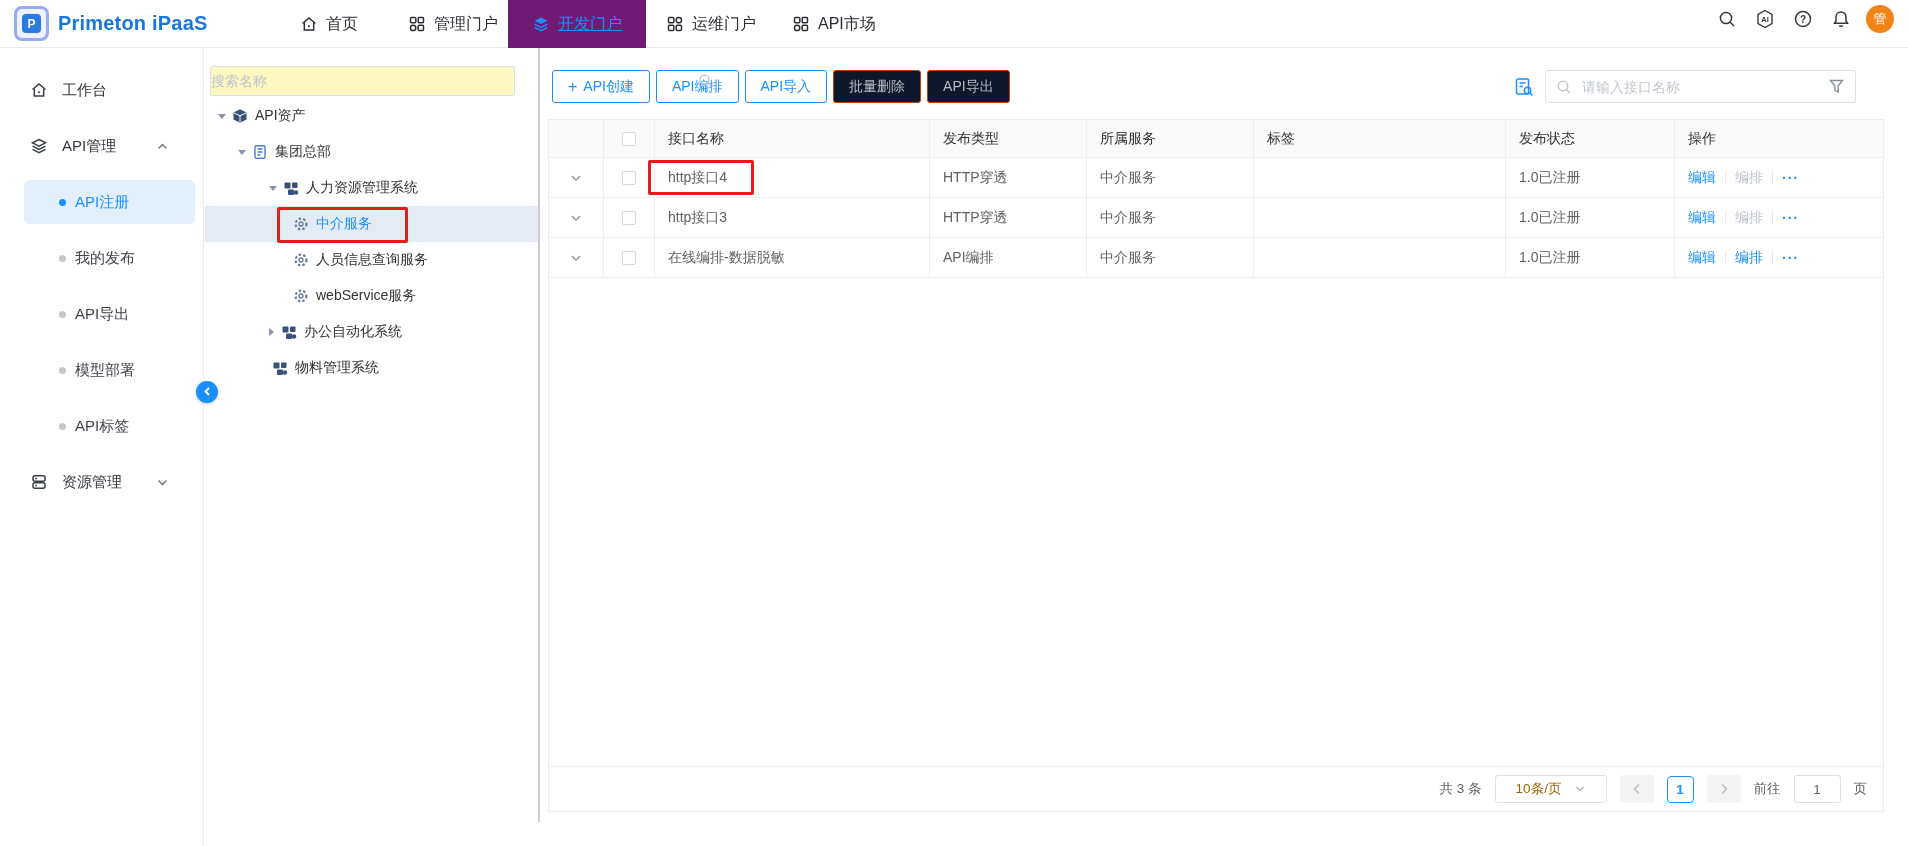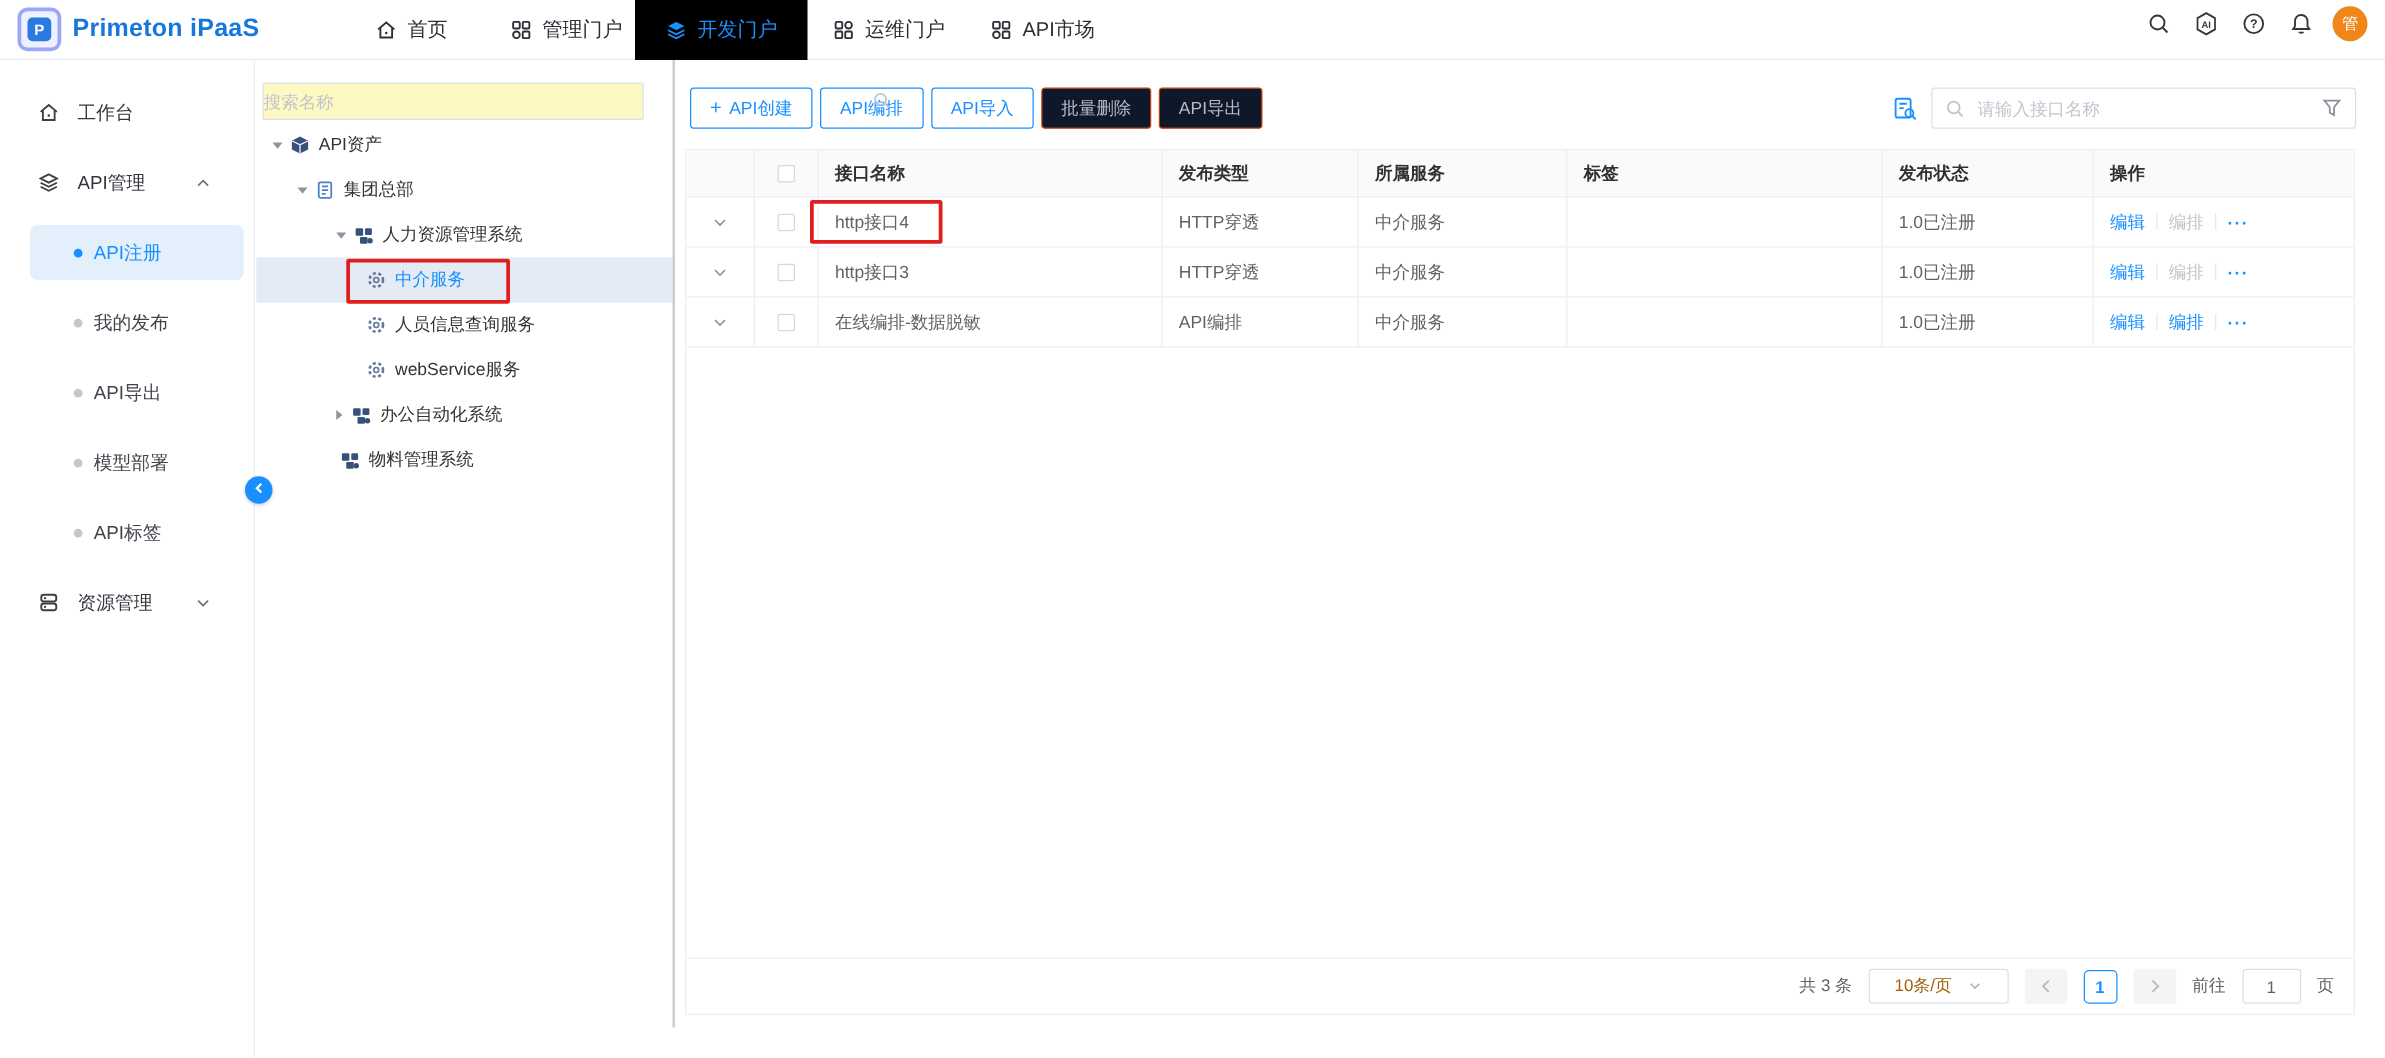--- a/index.html
+++ b/index.html
@@ -12,21 +12,21 @@
             border-bottom:1px solid #e8eaee; z-index:30; }
   .brand { position:absolute; left:14px; top:6px; display:flex; align-items:center; gap:9px; }
   .brand-mark { width:35px; height:35px; border:3px solid #9aa8f6; border-radius:8px; background:#eef1ff;
                 display:flex; align-items:center; justify-content:center; }
   .brand-p { width:19px; height:19px; background:#2b7ae4; border-radius:4px; color:#fff; font-weight:bold;
              font-size:12px; display:flex; align-items:center; justify-content:center; }
   .brand-name { font-size:20px; font-weight:bold; color:#1777dd; letter-spacing:0.2px; }
   .nav-item { position:absolute; top:0; height:48px; display:flex; align-items:center; gap:8px;
               font-size:16px; color:#2b2f36; cursor:pointer; padding:0 4px; }
   .nav-item svg { display:block; }
-  .nav-item.active { background:#000000; color:#1890ff; padding:0 24px; }
+  .nav-item.active { background:#701a75; color:#1890ff; padding:0 24px;text-decoration:underline; }
   .top-icons { position:absolute; right:0; top:0; height:38px; display:flex; align-items:center; }
   .top-ic { width:38px; height:48px; display:flex; align-items:center; justify-content:center; cursor:pointer; }
   .avatar { width:28px; height:28px; border-radius:50%; background:#f0851a; color:#fff; font-size:13px;
             display:flex; align-items:center; justify-content:center; margin:0 14px 0 6px; }
 
   
   .sidebar { position:absolute; left:0; top:48px; width:204px; height:798px; background:#fff;
              border-right:1px solid #ebedf0; padding-top:20px; z-index:10; }
   .side-row { position:relative; height:44px; margin-bottom:12px; display:flex; align-items:center;
               font-size:15px; color:#33373d; cursor:pointer; }
@@ -64,33 +64,33 @@
 
   
   .main { position:absolute; left:540px; top:48px; width:1368px; height:798px; background:#fff; }
   .toolbar { position:absolute; left:12px; top:22px; display:flex; gap:6px; }
   .btn { height:33px; border-radius:3px; font-size:14px; display:flex; align-items:center; justify-content:center;
          padding:0 15px; cursor:pointer; white-space:nowrap; }
   .btn-outline { border:1px solid #1890ff; color:#1890ff; background:#fff; }
   .btn-disabled { border:1px solid #c2410c; background:#0f172a; color:#b8bcc2; cursor:not-allowed; }
   .plus { font-size:16px; margin-right:6px; font-weight:normal; }
   .docsearch-ic { position:absolute; left:974px; top:29px; cursor:pointer; }
-  .main-search-wrap { position:absolute; left:1005px; top:22px; width:340px; height:33px; }
+  .main-search-wrap { position:absolute; left:1005px; top:22px; width:311px; height:33px; }
   .main-search { width:100%; height:100%; border:1px solid #dcdfe6; border-radius:3px; font-size:14px;
                  padding:0 34px 0 36px; outline:none; color:#333; }
   .main-search::placeholder { color:#c2c7cf; }
   .ms-mag { position:absolute; left:11px; top:9px; pointer-events:none; }
   .ms-funnel { position:absolute; right:11px; top:8px; cursor:pointer; }
 
   
   .card { position:absolute; left:8px; top:71px; width:1336px; height:693px; border:1px solid #ebeef5;
           display:flex; flex-direction:column; background:#fff; }
   .tgrid { display:grid; grid-template-columns:55px 51px 275px 157px 167px 252px 169px 207px; }
   .thead { height:38px; background:#fafafa; border-bottom:1px solid #ebeef5; }
-  .th { display:flex; align-items:center; padding-left:13px; font-size:14px; font-weight:700; color:#303133;
+  .th { display:flex; align-items:center; padding-left:13px; font-size:14px; font-weight:400; color:#303133;
         border-right:1px solid #ebeef5; }
   .th:last-child { border-right:none; }
   .trow { height:40px; border-bottom:1px solid #ebeef5; }
   .td { display:flex; align-items:center; padding-left:13px; font-size:14px; color:#5f6266;
         border-right:1px solid #ebeef5; overflow:hidden; }
   .td:last-child { border-right:none; }
   .cell-center { justify-content:center; padding-left:0; }
   .checkbox { width:14px; height:14px; border:1px solid #d4d9e0; border-radius:2px; background:#fff; cursor:pointer; }
   .link { color:#1890ff; cursor:pointer; }
   .link-disabled { color:#c0c4cc; cursor:not-allowed; }

